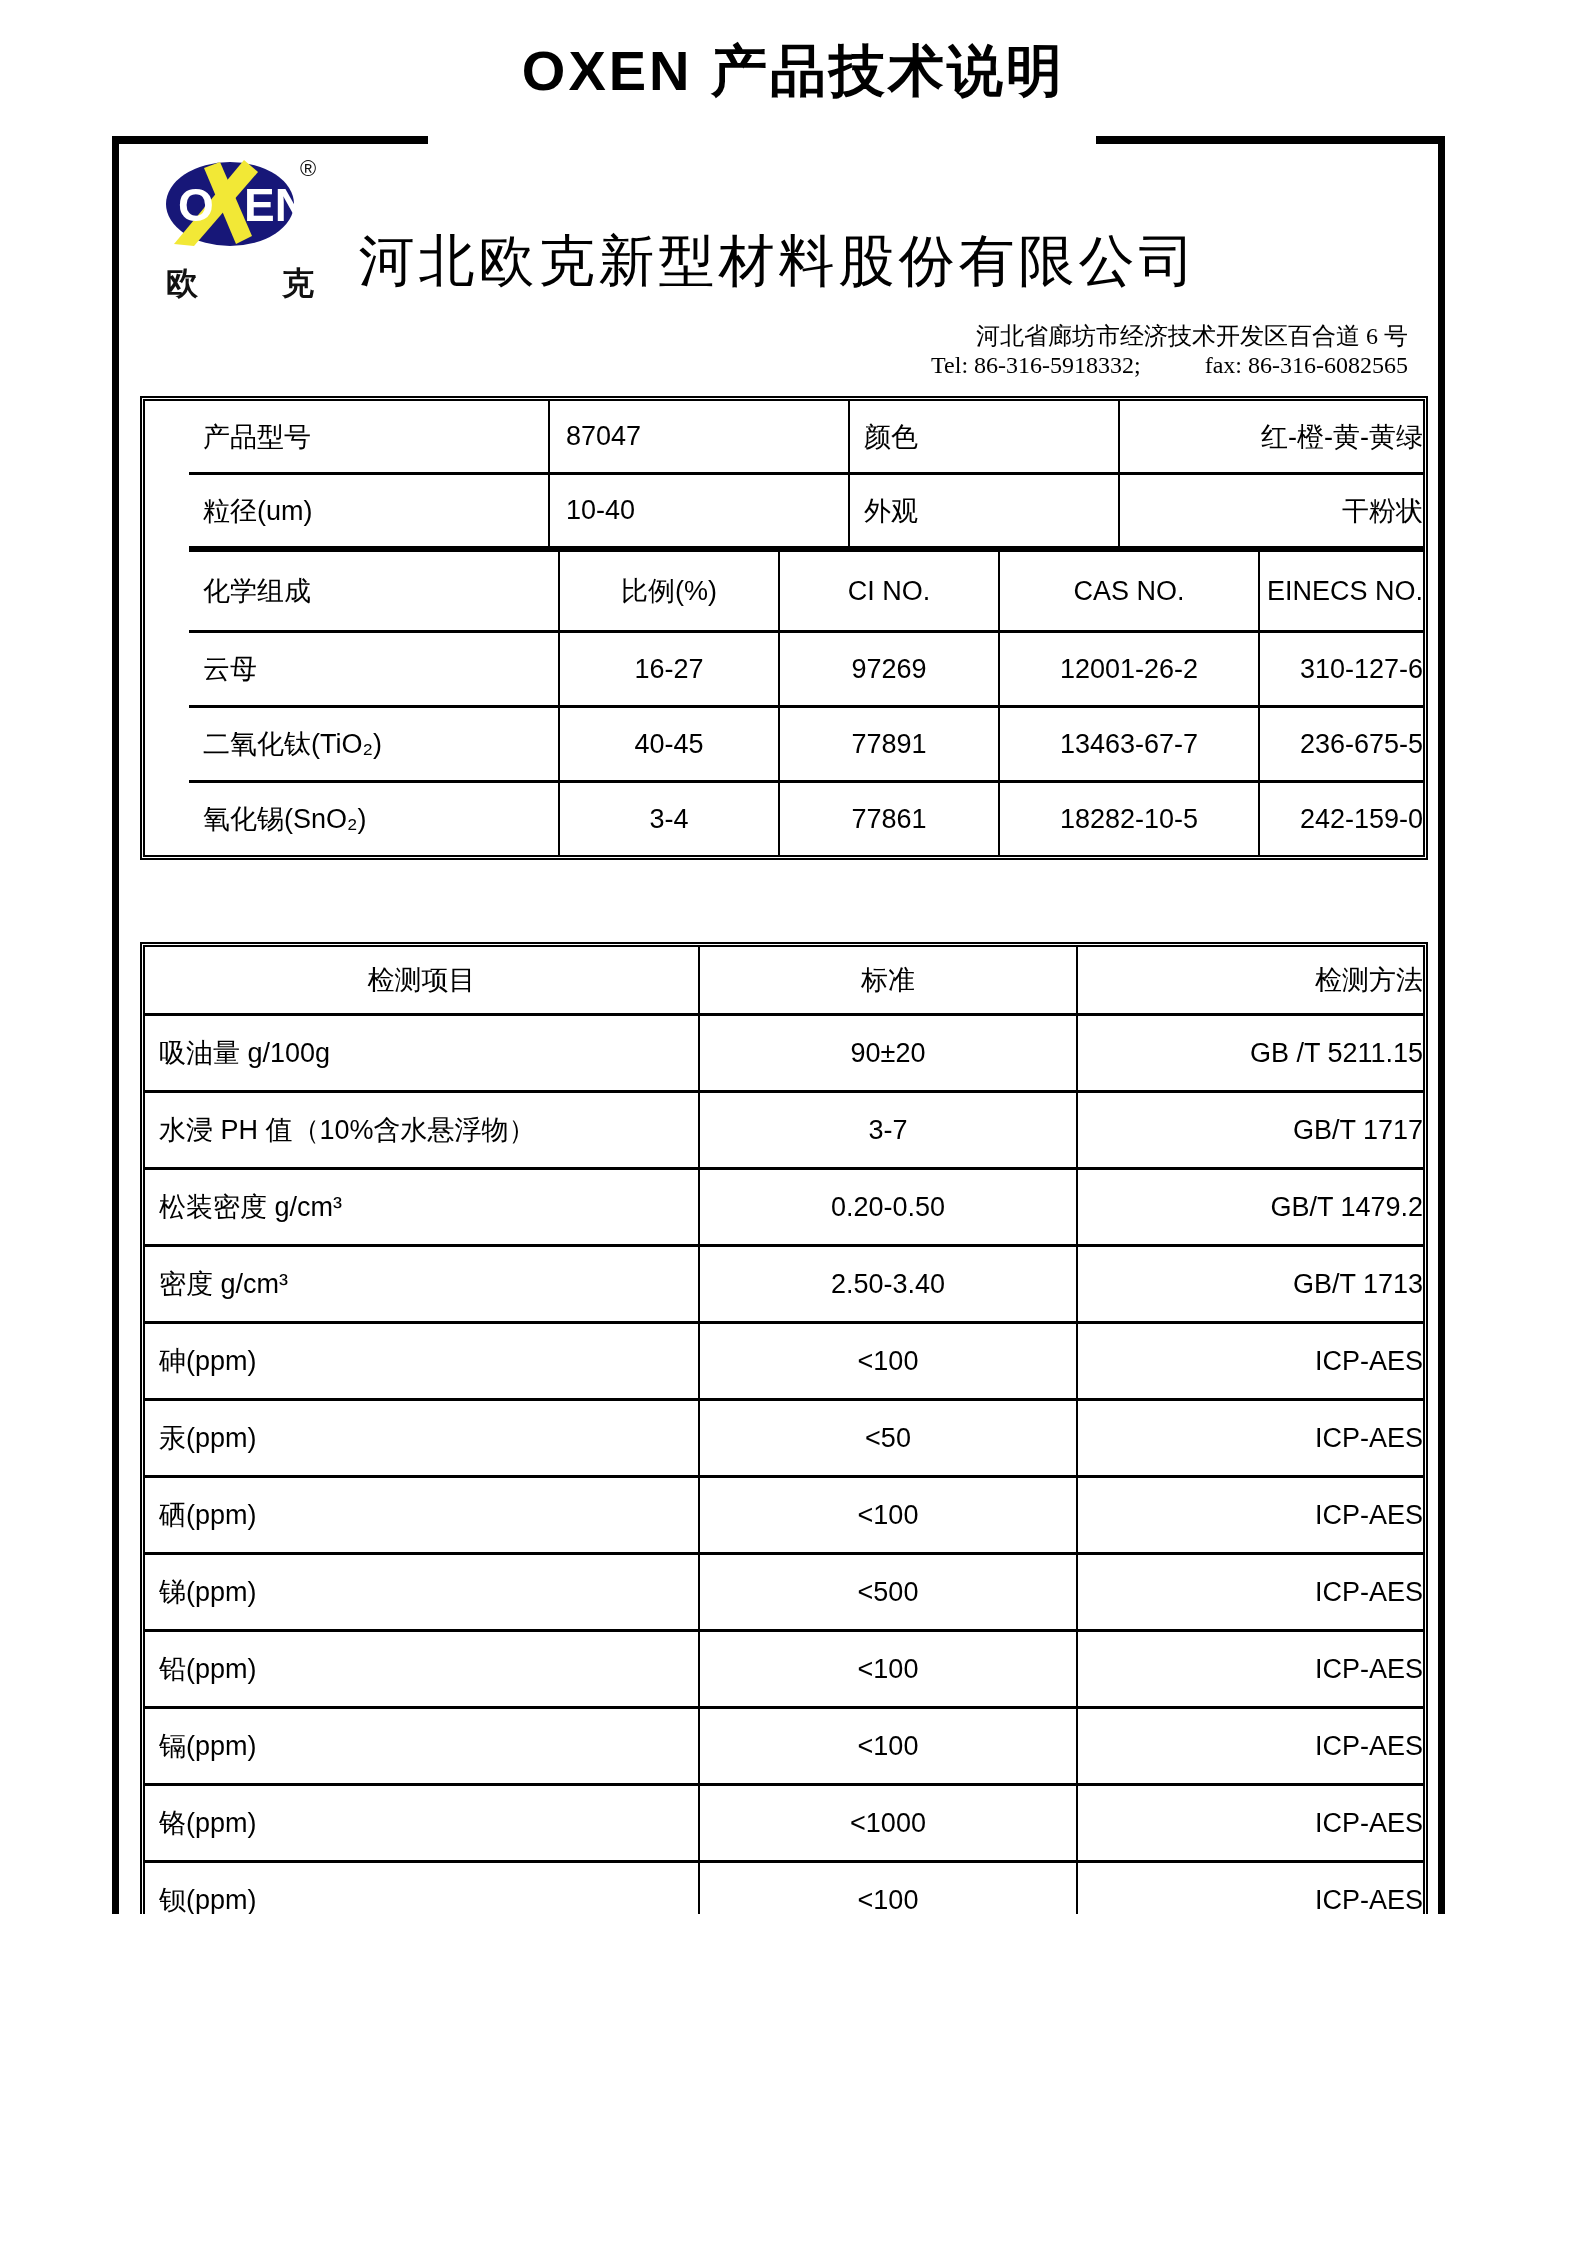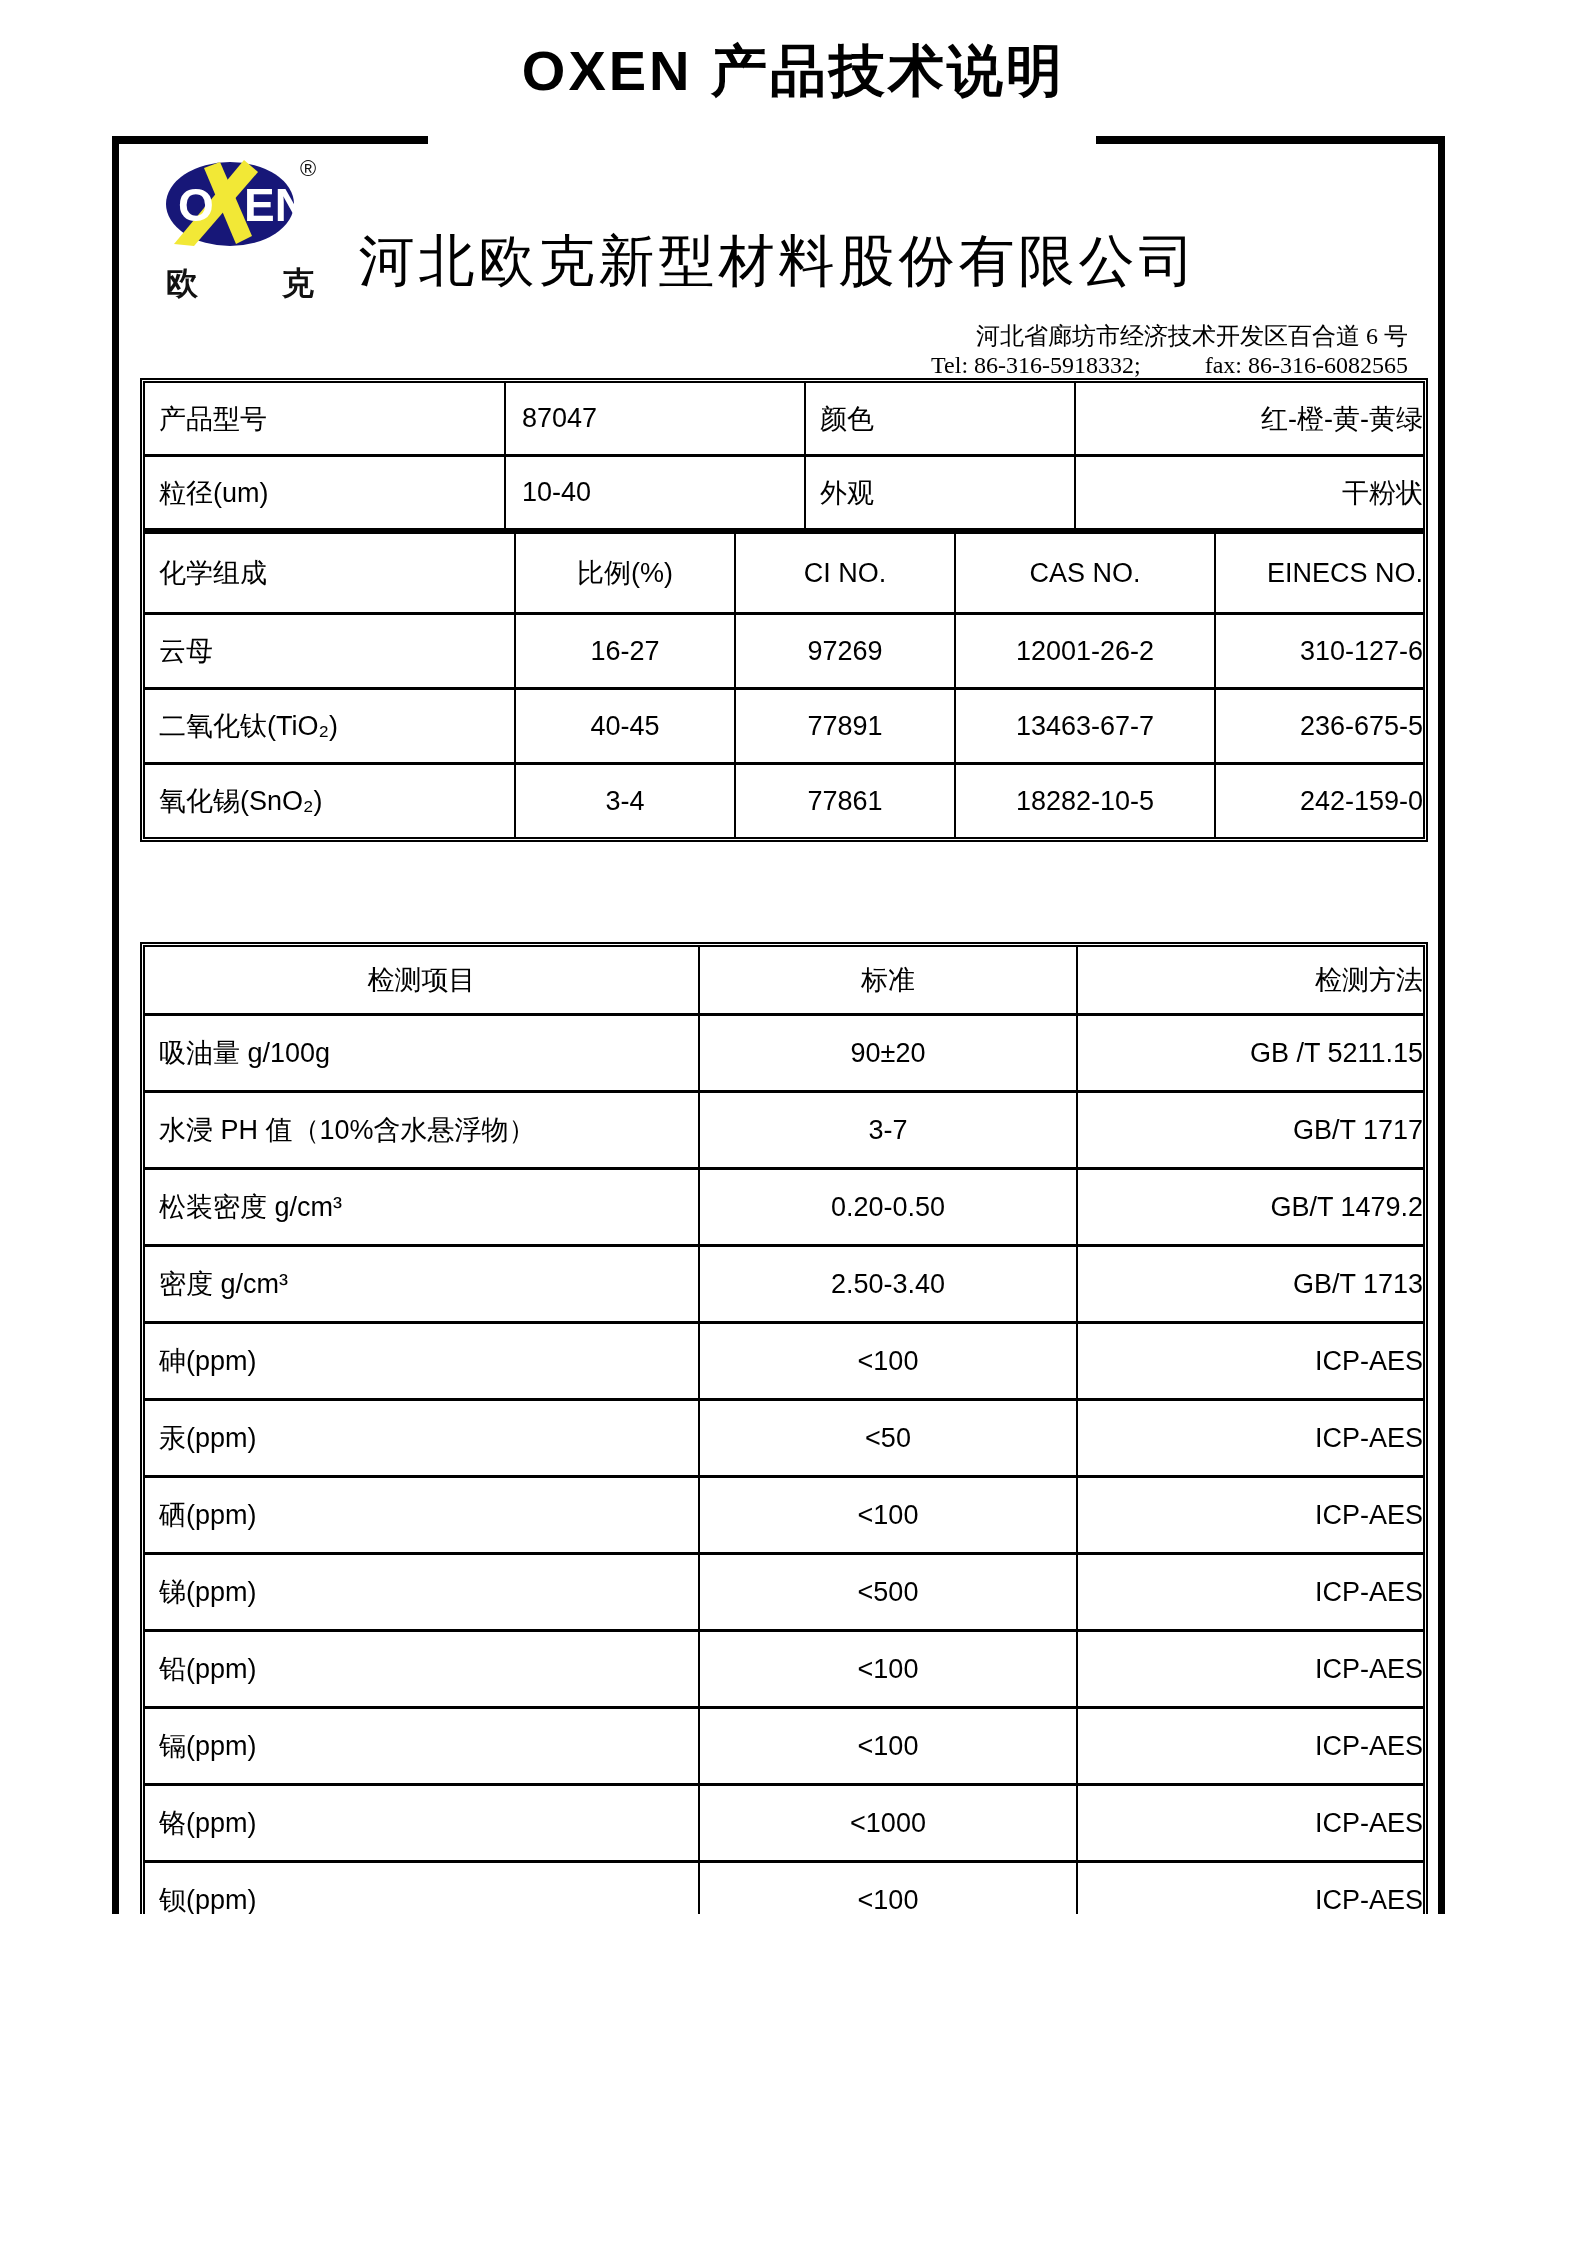--- a/index.html
+++ b/index.html
@@ -33,21 +33,21 @@
   .addr1, .addr2 {
     position:absolute; right:30px; 
     font-family:"Liberation Serif","DejaVu Serif",serif; font-size:24px;
   }
   .addr1 { top:180px; }
   .addr2 { top:212px; }
   .addr2 .fax { margin-left:58px; }
 
   
   .twrap { position:absolute; left:21px; width:1288px; border:5px double #000; box-sizing:border-box; }
-  .t1wrap { top:238px; }
+  .t1wrap { top:256px;padding-left:44px; }
   .t2wrap { top:802px; }
 
   table { border-collapse:collapse; width:100%; table-layout:fixed; }
   td {
     border-left:2px solid #000; border-right:2px solid #000;
     border-top:3px solid #000; border-bottom:3px solid #000;
     font-size:27px; vertical-align:middle; padding:0; overflow:hidden;
   }
   tr td:first-child { border-left:none; }
   tr td:last-child  { border-right:none;text-align:right; }

